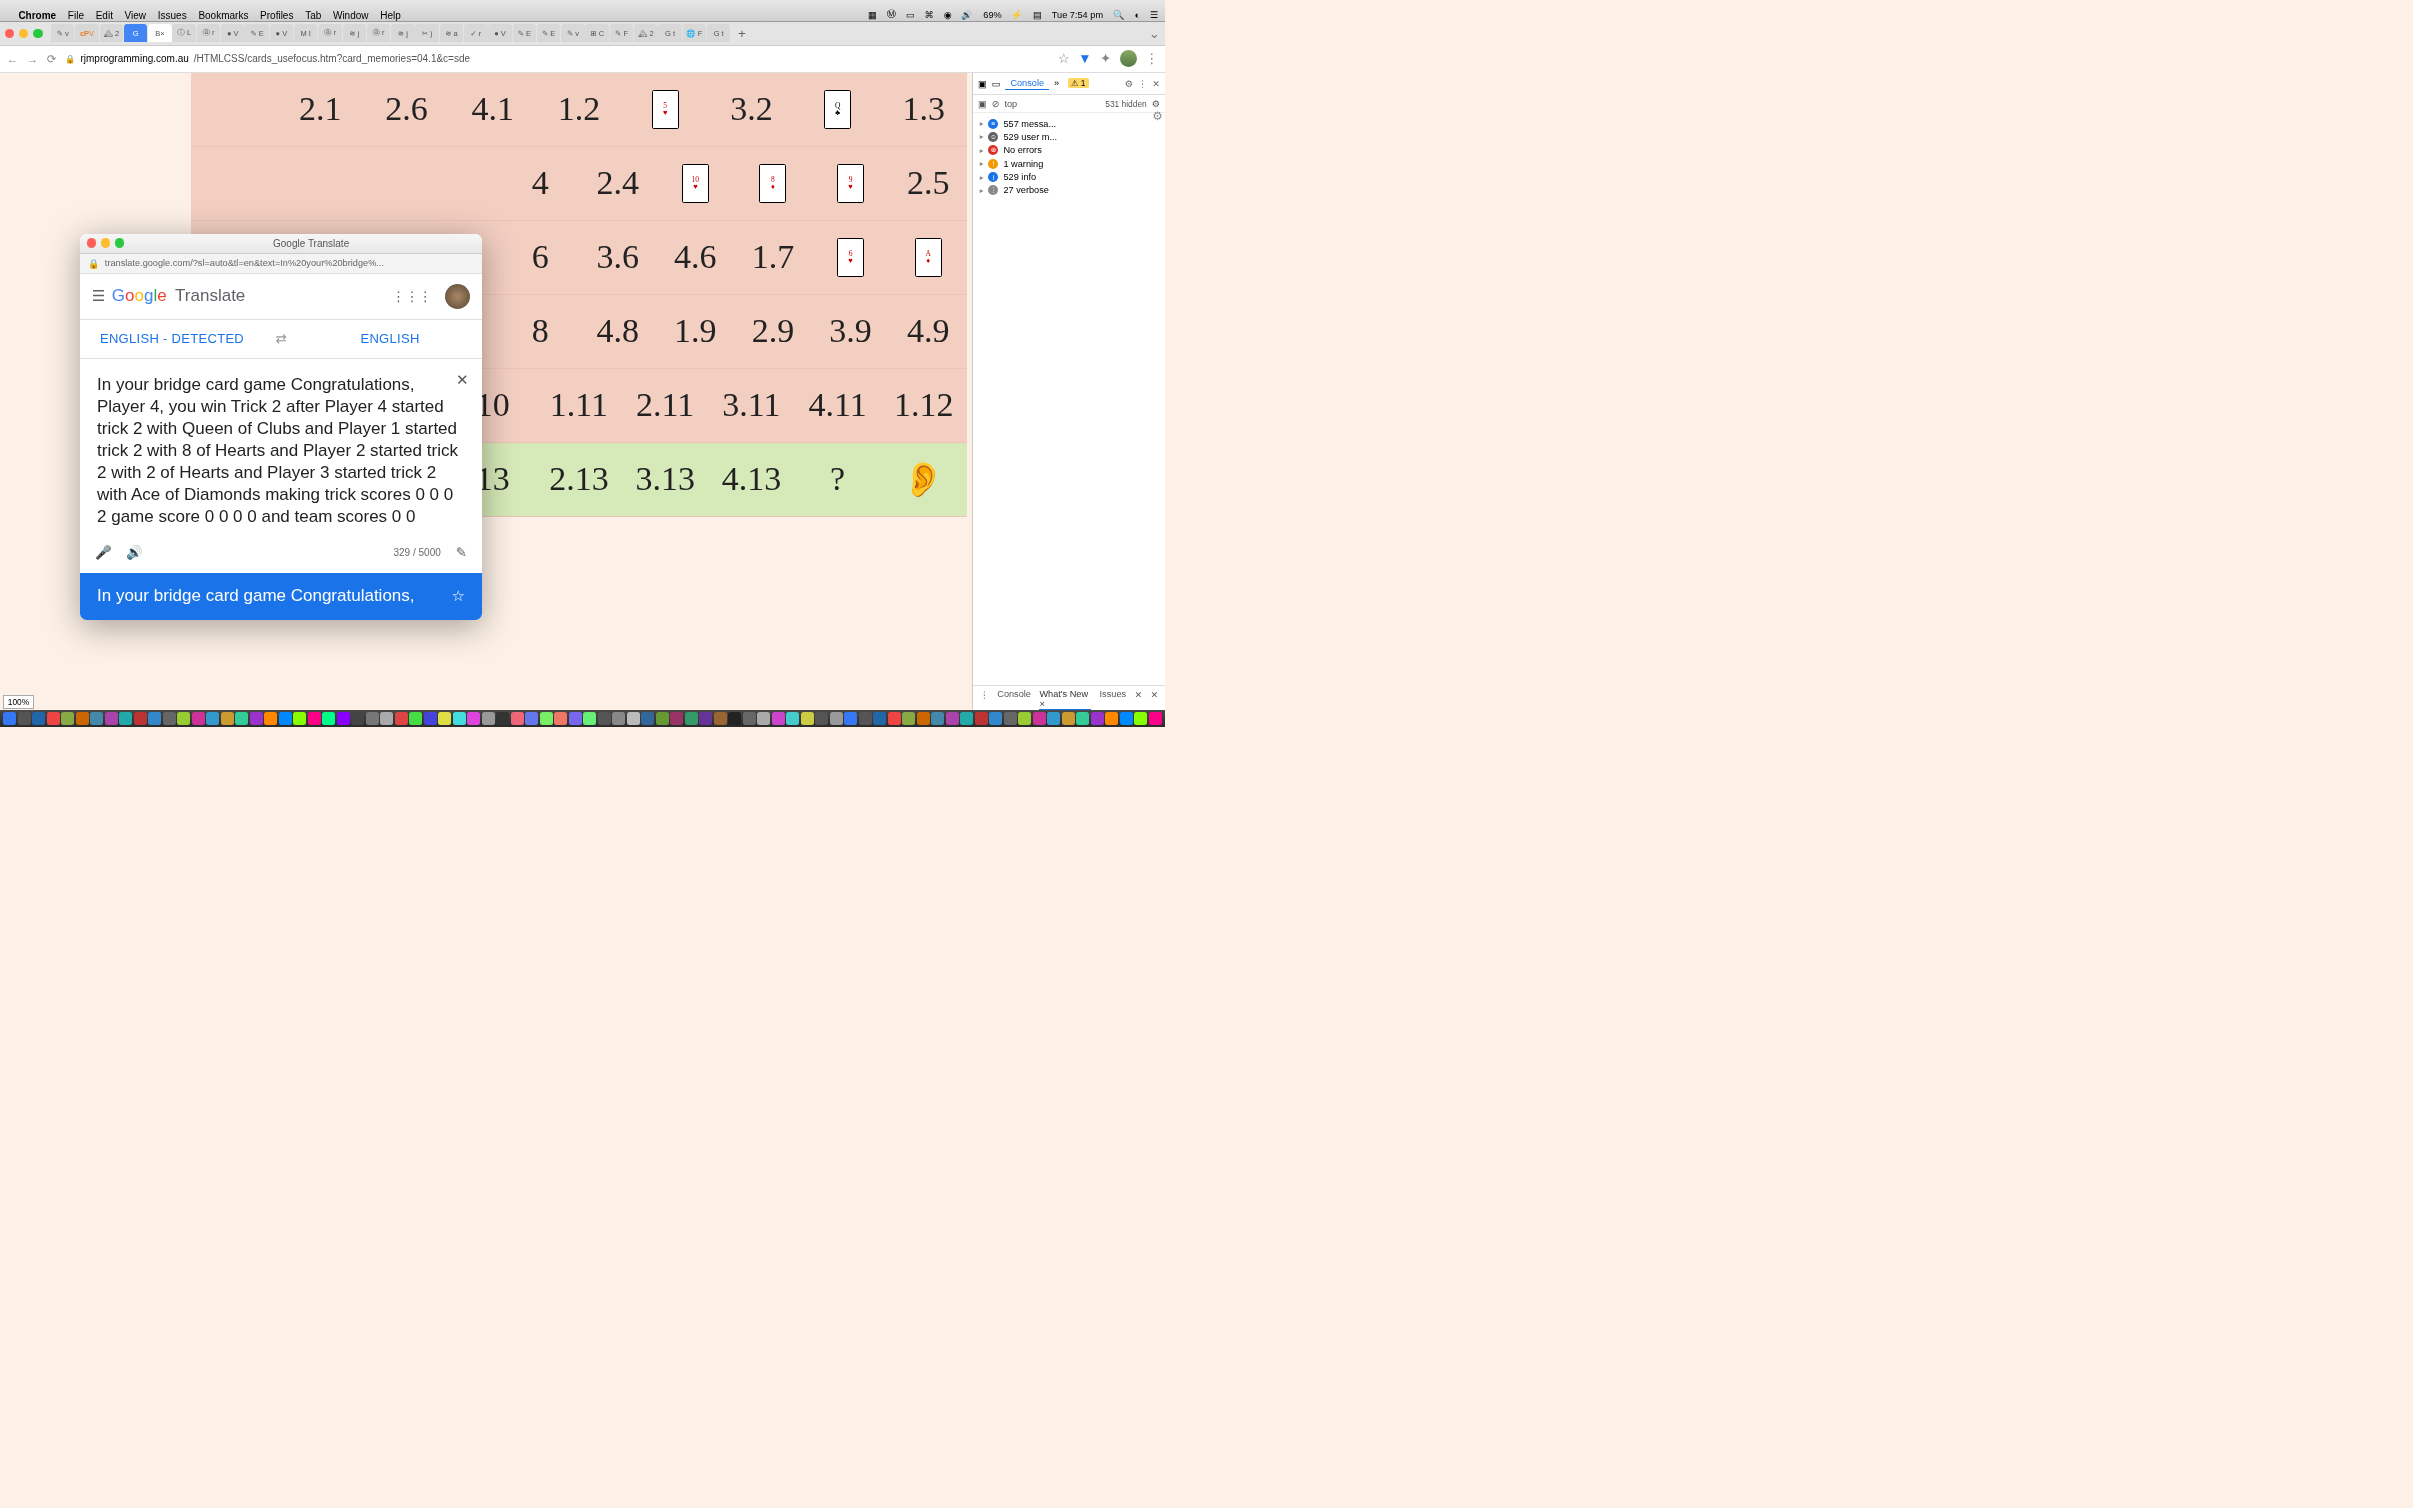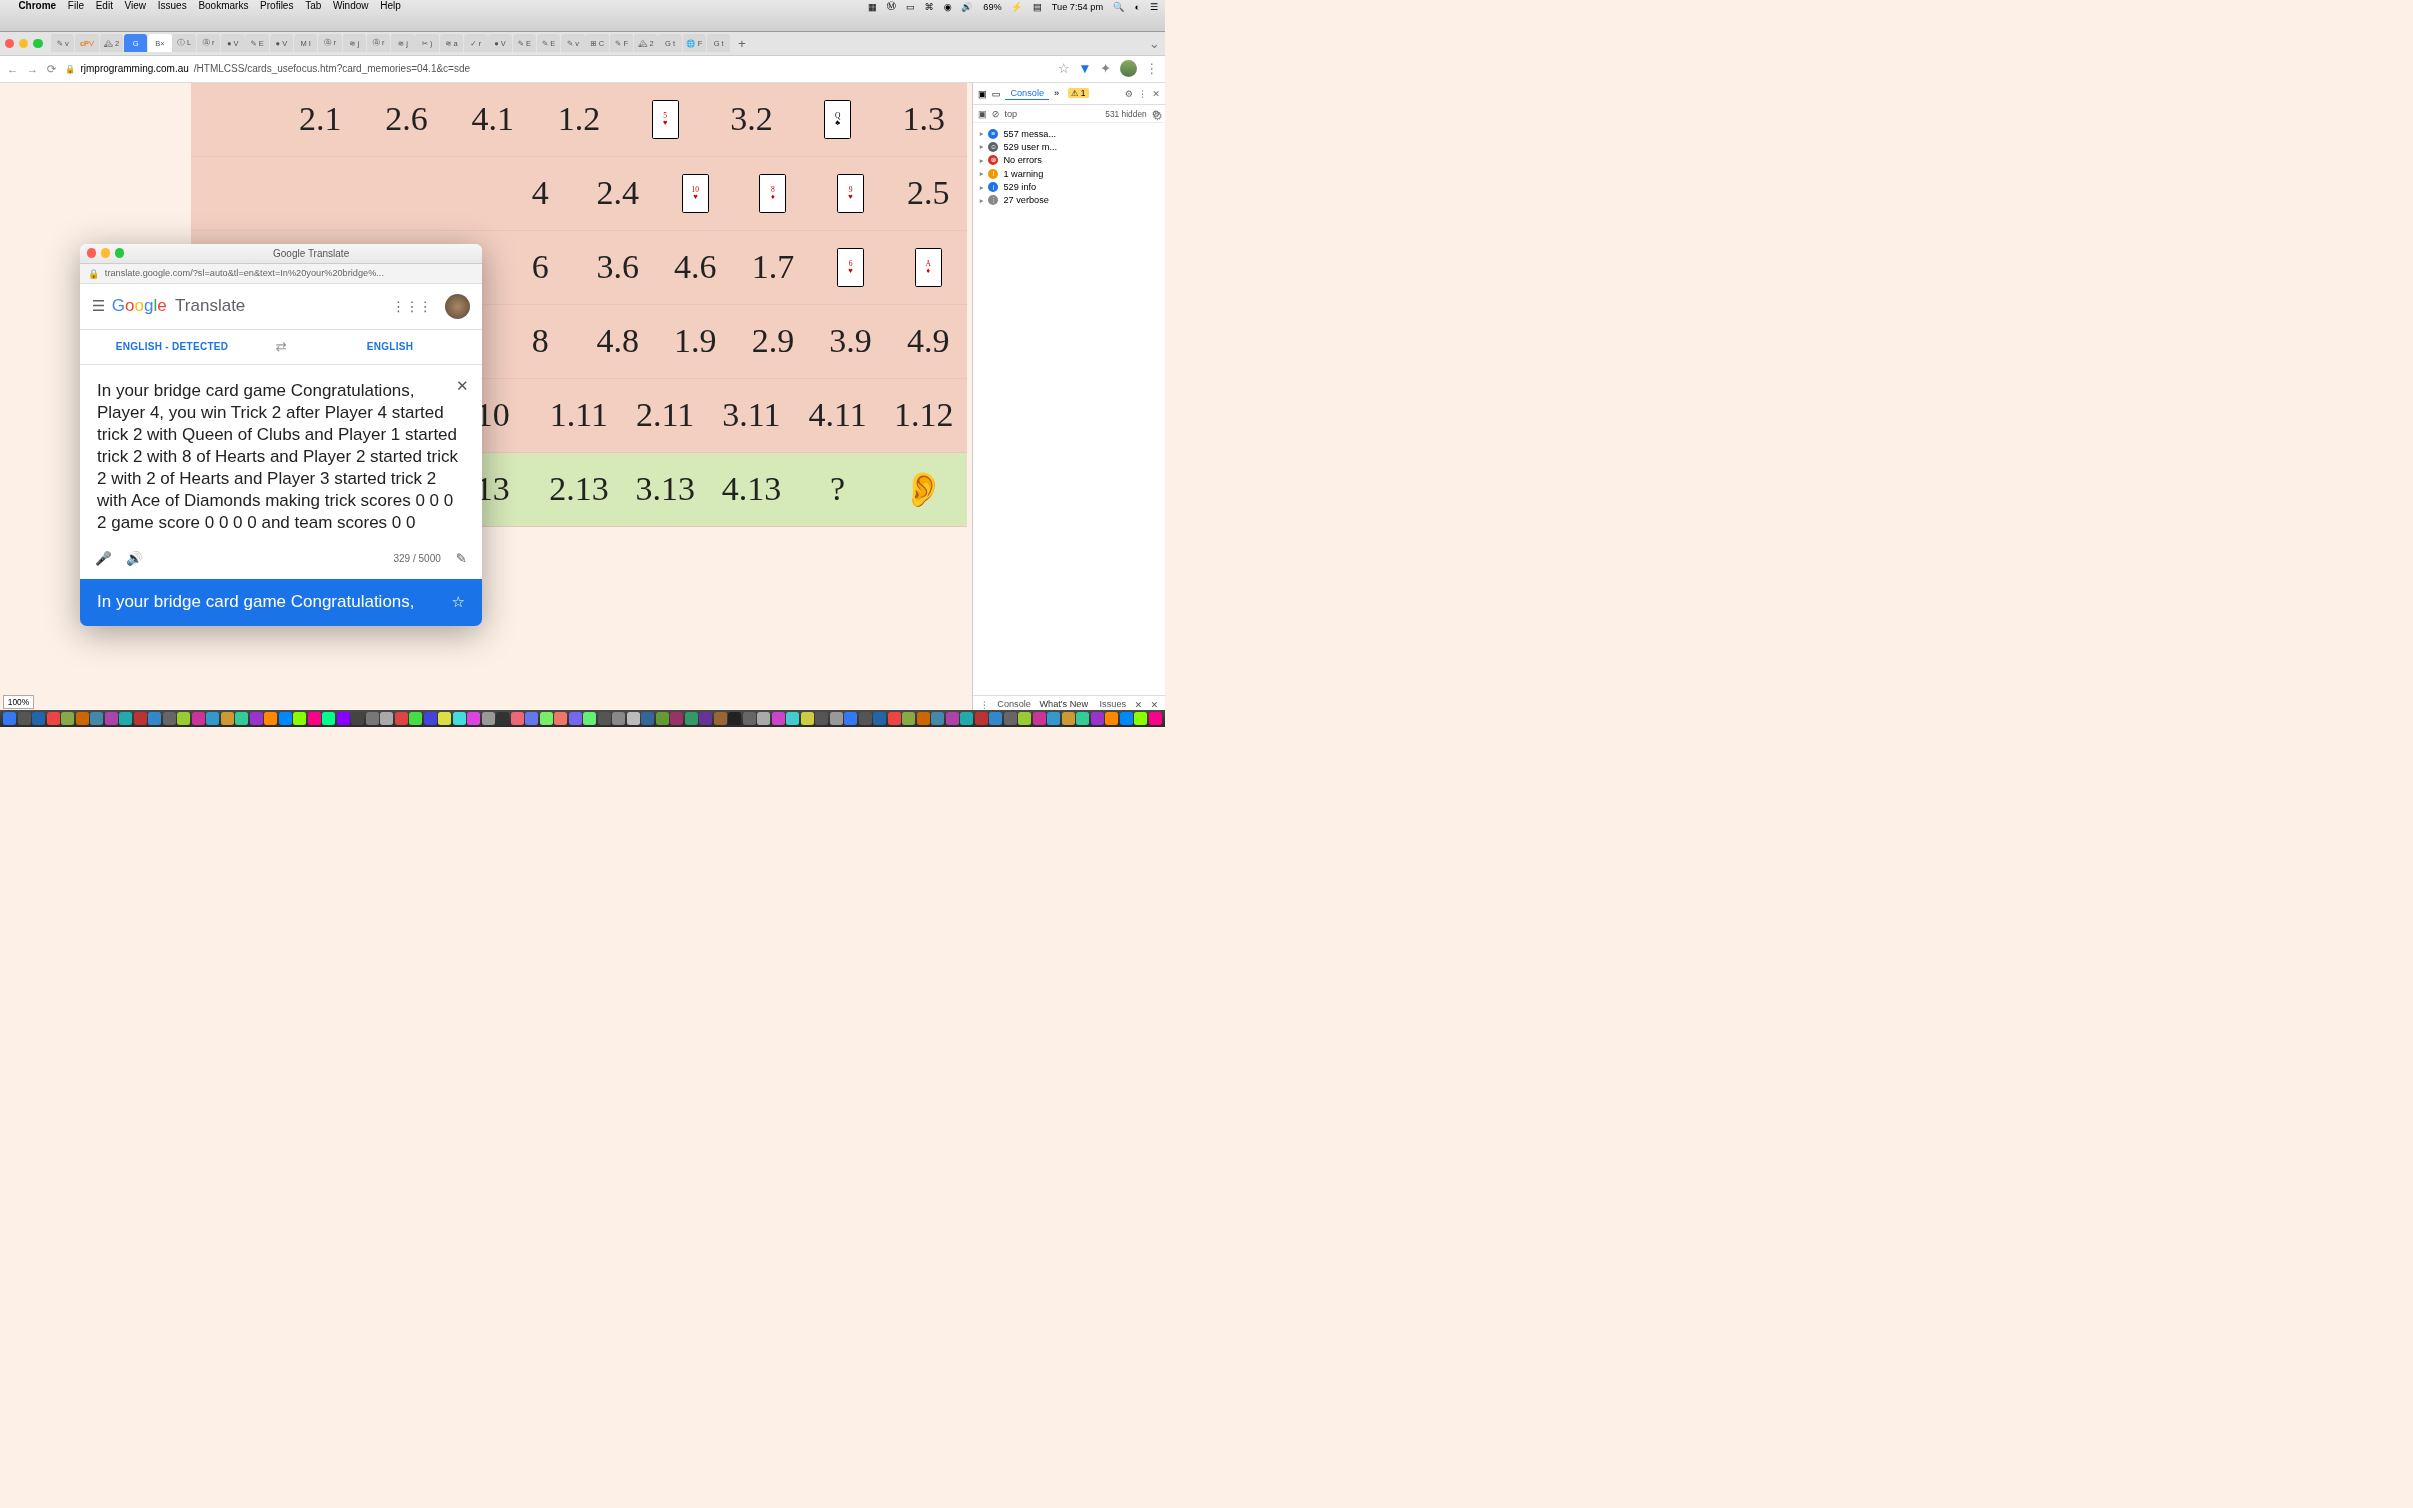--- a/index.html
+++ b/index.html
@@ -1,17 +1,17 @@
 <!DOCTYPE html>
 <html style="font-size:13.4px"><head>
 <meta charset="utf-8">
 <style>
 *{box-sizing:border-box;margin:0;padding:0}
 body{font-family:-apple-system,BlinkMacSystemFont,"Helvetica Neue",Arial,sans-serif;background:#fdf1e7;overflow:hidden;width:1165px;height:727px;position:relative}
-.menubar{height:32px;background:linear-gradient(#e8e8e8,#d0d0d0);display:flex;align-items:flex-start;font-size:10px;padding:0 6.7px;gap:11.7px;border-bottom:0.8px solid #999}
+.menubar{height:22px;background:linear-gradient(#e8e8e8,#d0d0d0);display:flex;align-items:flex-end;font-size:10px;padding:0 6.7px;gap:11.7px;border-bottom:0.8px solid #999}
 .apple{font-size:11px}
 .menubar .right{margin-left:auto;display:flex;align-items:center;gap:10px;font-size:9.2px}
 .tabstrip{height:23.5px;background:#e4e4e4;display:flex;align-items:center;padding:0 5px;gap:0;border-bottom:0.8px solid #ccc}
 .traffic{display:flex;gap:5px;margin-right:8.4px}
 .dot{width:9.2px;height:9.2px;border-radius:50%}
 .dR{background:#ff5f57}.dY{background:#febc2e}.dG{background:#28c840}
 .tab{height:18.4px;min-width:23.5px;background:#d8d8d8;border-radius:3.4px 3.4px 0 0;margin-right:0.8px;display:flex;align-items:center;justify-content:center;font-size:7.5px;color:#555;padding:0 3.4px}
 .tab.active{background:#fff}
 .tab-plus{padding:0 6.7px;font-size:13.4px;color:#666}
 .urlbar{height:27px;background:#fff;display:flex;align-items:center;padding:0 6.7px;gap:8.4px;border-bottom:0.8px solid #ddd}
@@ -39,21 +39,21 @@
 .gt-titlebar .traffic{margin-right:6.7px}
 .gt-url{height:20px;display:flex;align-items:center;padding:0 8.4px;font-size:9.2px;color:#666;background:#f3f3f3;border-bottom:0.8px solid #ddd;gap:5px}
 .gt-header{display:flex;align-items:center;padding:10px 11.7px;gap:6.7px}
 .hamburger{font-size:15px;color:#5f6368}
 .gt-logo{font-size:17px;font-weight:400}
 .gt-g{font-family:Arial}.gB{color:#4285F4}.gR{color:#EA4335}.gY{color:#FBBC05}.gG{color:#34A853}
 .gt-translate{color:#5f6368;font-size:17px;margin-left:1.7px}
 .gt-apps{margin-left:auto;color:#5f6368;font-size:13.4px}
 .gt-avatar{width:25px;height:25px;border-radius:50%;background:radial-gradient(#a86,#543);margin-left:6.7px}
 .gt-langs{display:flex;border-top:0.8px solid #e0e0e0;border-bottom:0.8px solid #e0e0e0}
-.gt-lang{flex:1;text-align:center;padding:11.7px 0;font-size:10px;color:#1a73e8;font-weight:700;letter-spacing:0.3px}
+.gt-lang{flex:1;text-align:center;padding:11.7px 0;font-size:13px;color:#1a73e8;font-weight:400;letter-spacing:0.3px}
 .gt-swap{width:34px;display:flex;align-items:center;justify-content:center;color:#999}
 .gt-body{padding:15px 17px 8.4px;position:relative}
 .gt-text{font-size:17px;line-height:22px;color:#222;font-family:Liberation Sans, sans-serif}
 .gt-close{position:absolute;top:11.7px;right:13.4px;font-size:15px;color:#555}
 .gt-footer{display:flex;align-items:center;padding:8.4px 15px 13.4px;gap:15px;color:#666}
 .gt-count{margin-left:auto;font-size:10px}
 .gt-output{background:#1a73e8;color:#fff;padding:13.4px 17px;font-size:17px;display:flex;align-items:center;justify-content:space-between}
 .gt-star{color:#fff;font-size:15px}
 .devtools{width:193px;background:#fff;border-left:0.8px solid #ccc;font-size:9.2px;display:flex;flex-direction:column}
 .dt-top{display:flex;align-items:center;padding:3.4px 5px;border-bottom:0.8px solid #ddd;gap:5px}

